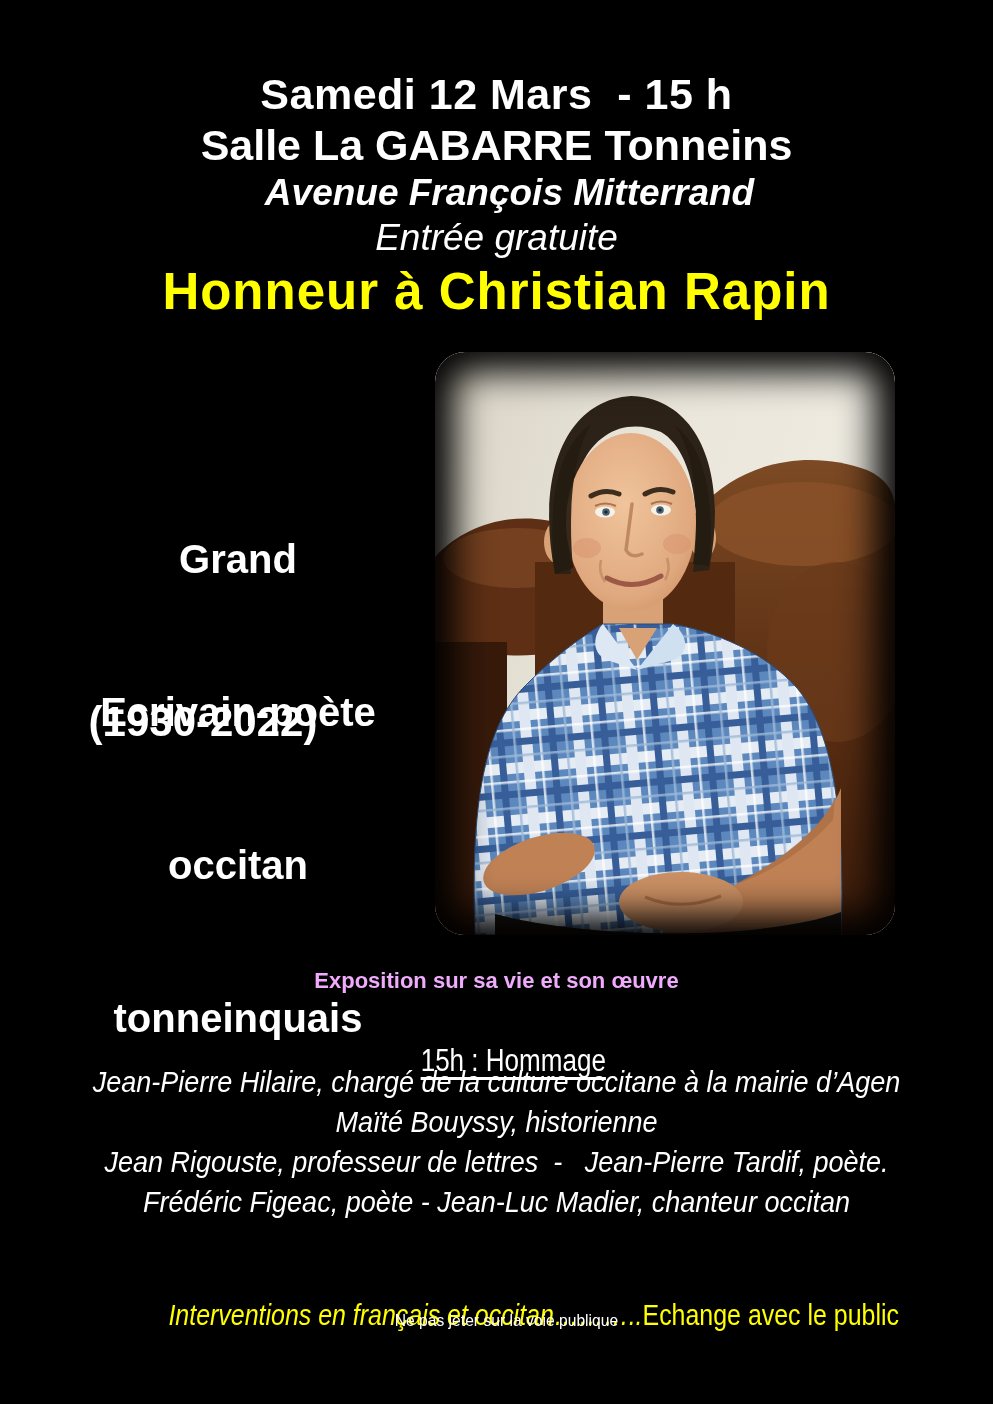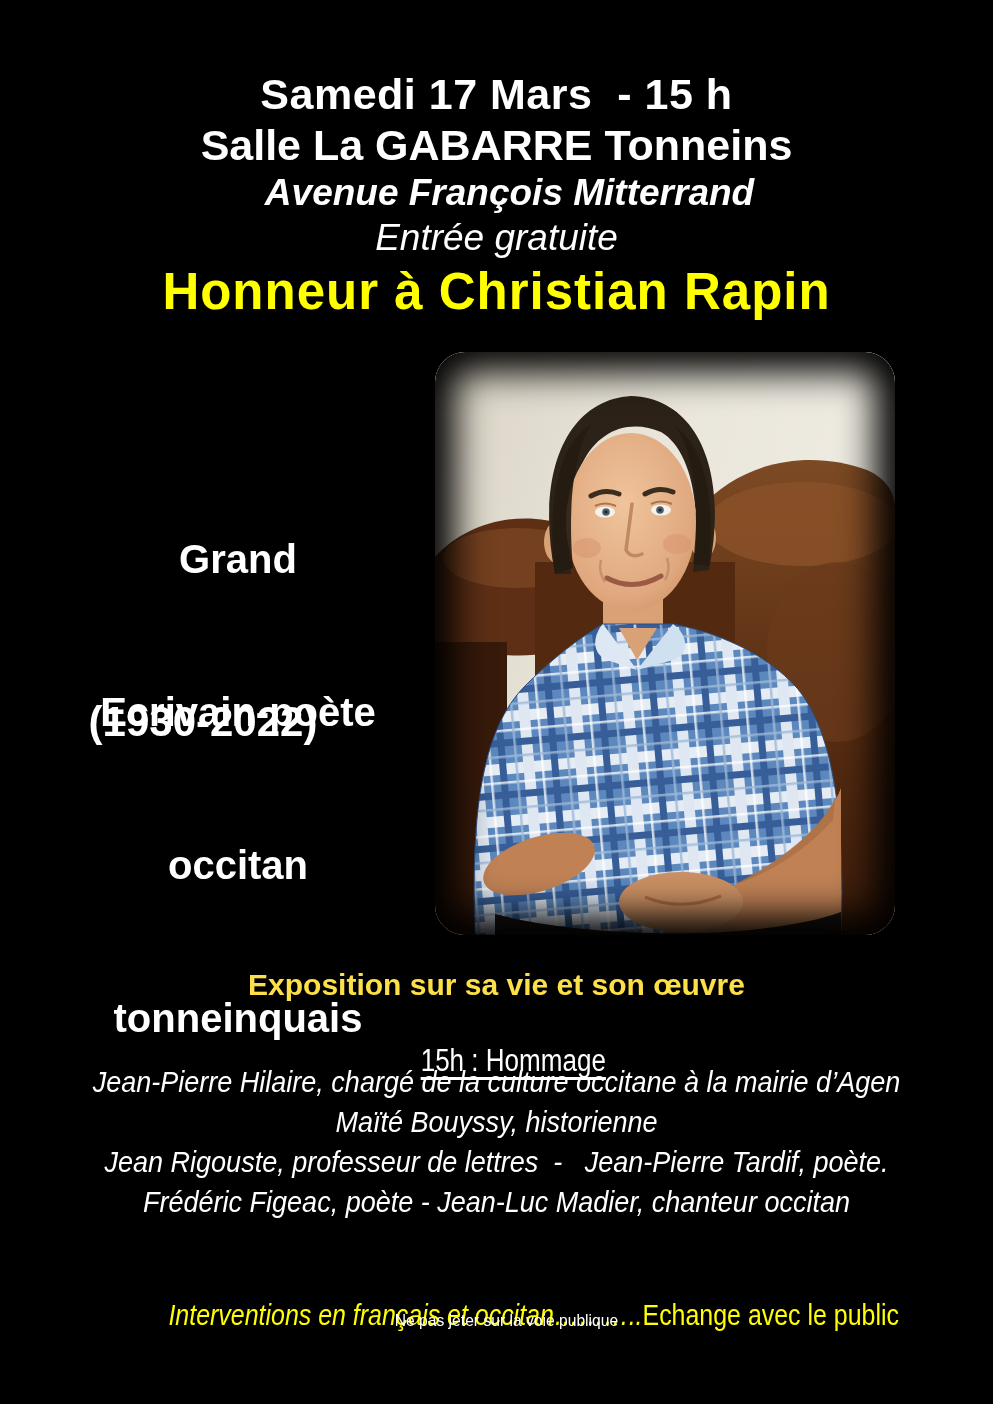--- a/index.html
+++ b/index.html
@@ -26,41 +26,41 @@
   .photo{
     position:absolute;left:435px;top:352px;width:460px;height:583px;
     border-radius:30px;overflow:hidden;background:#000;
   }
   .photo svg{display:block;}
   .photo .vignette{
     position:absolute;inset:0;border-radius:30px;pointer-events:none;
     box-shadow:inset 0 0 36px 20px #000;
   }
 
-  .expo{top:968px;font-size:30px;font-weight:bold;color:#fde047;}
+  .expo{top:968px;font-size:22px;font-weight:bold;color:#f0abfc;}
   .hommage{top:1007px;font-size:31px;}
   .hommage span{display:inline-block;transform:scaleX(.84);text-decoration:underline;text-underline-offset:6px;}
 
   .speakers{position:absolute;top:1062px;left:0;width:100%;text-align:center;
     font-style:italic;font-size:30px;line-height:40px;}
   .speaker{transform:scaleX(.9);white-space:pre-wrap;}
 
   .interv{top:1233px;color:#ffff00;font-size:29px;}
   .interv .scale{display:inline-block;transform:scaleX(.86);white-space:pre-wrap;}
   .interv .it{font-style:italic;}
 
   .legal{top:1291px;font-size:17px;}
   .legal span{display:inline-block;transform:scaleX(.92);}
 </style>
 </head>
 <body>
 
 <div class="poster">
 
-  <div class="line samedi">Samedi 17 Mars  - 15 h</div>
+  <div class="line samedi">Samedi 12 Mars  - 15 h</div>
   <div class="line salle">Salle La GABARRE Tonneins</div>
   <div class="line avenue">Avenue François Mitterrand</div>
   <div class="line entree">Entrée gratuite</div>
   <div class="line honneur">Honneur à Christian Rapin</div>
 
   <div class="left-block">
     <div>Grand</div>
     <div>Ecrivain-poète</div>
     <div>occitan</div>
     <div>tonneinquais</div>

